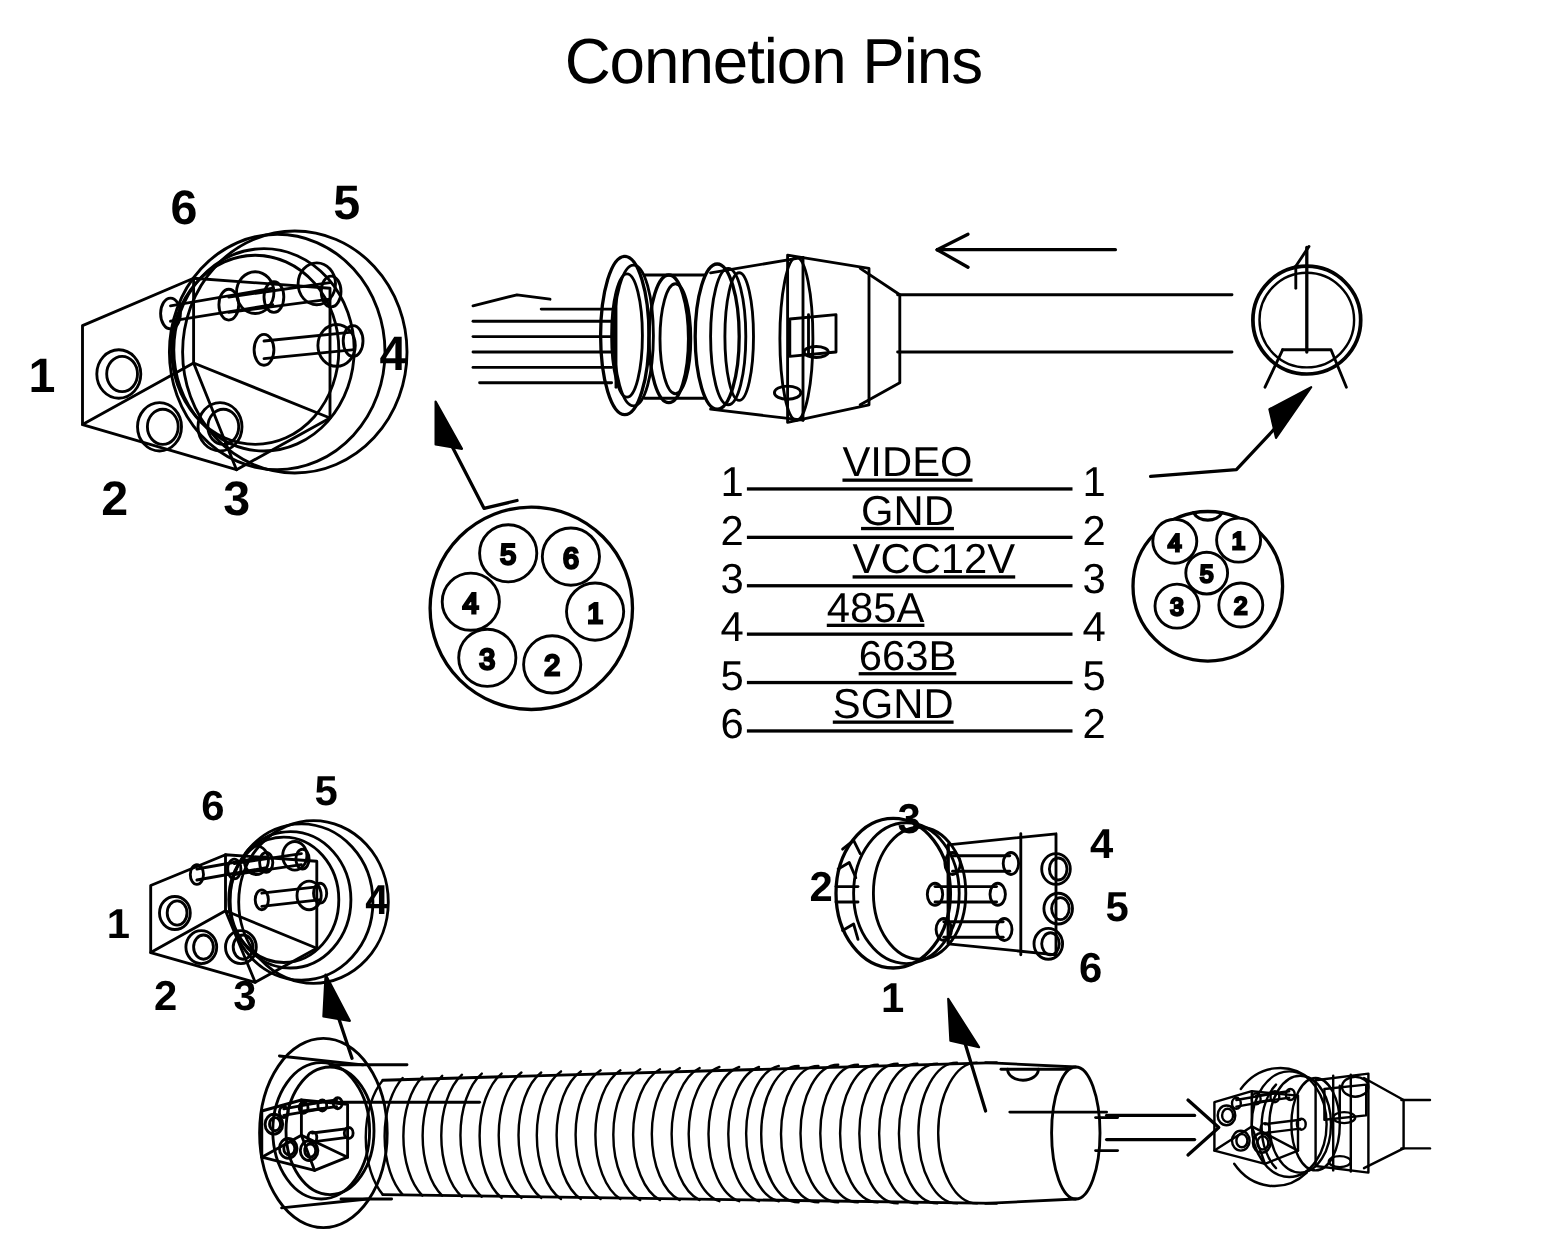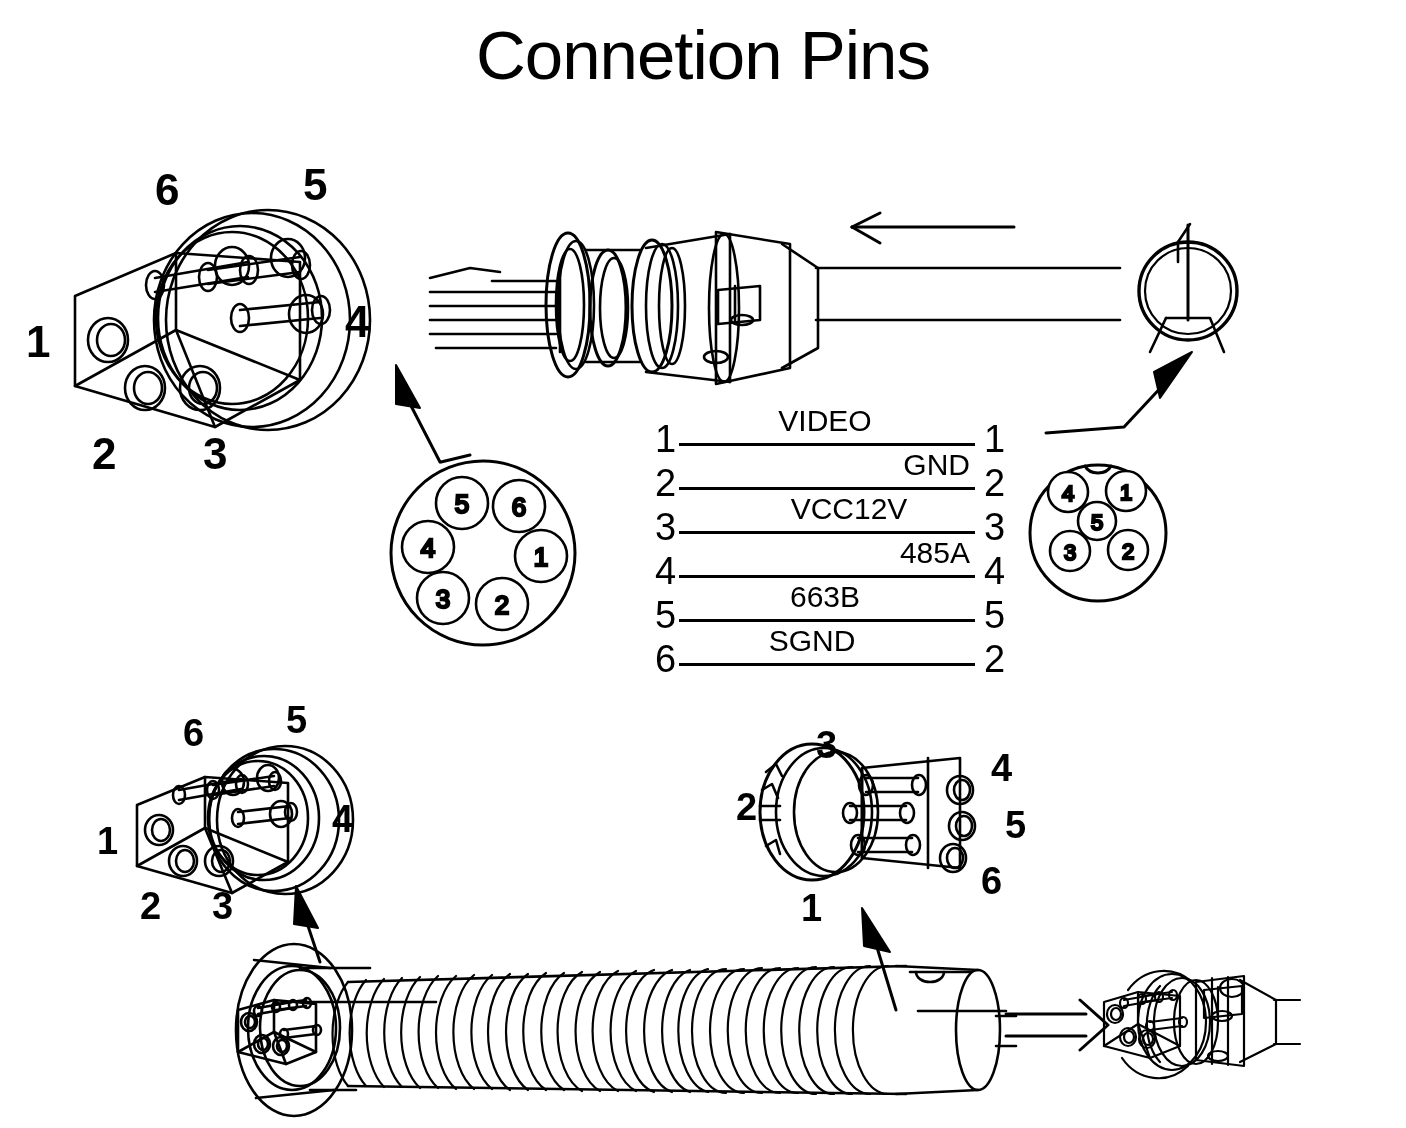--- a/index.html
+++ b/index.html
@@ -20,21 +20,21 @@
     width: 1406px;
     height: 1128px;
     background: #ffffff;
   }
   .title {
     position: absolute;
     left: 0;
     top: 8px;
     width: 1406px;
     text-align: center;
-    font-size: 69px;
+    font-size: 58px;
     line-height: 96px;
     font-weight: 400;
     letter-spacing: -1px;
     font-family: "Liberation Sans", sans-serif;
     white-space: nowrap;
   }
   .num {
     position: absolute;
     font-size: 44px;
     line-height: 44px;
@@ -49,26 +49,27 @@
   .tbl-num {
     position: absolute;
     font-size: 38px;
     line-height: 38px;
     font-weight: 400;
     font-family: "Liberation Sans", sans-serif;
     white-space: nowrap;
   }
   .tbl-sig {
     position: absolute;
-    font-size: 30px;
+    font-size: 38px;
     line-height: 38px;
     font-weight: 400;
     font-family: "Liberation Sans", sans-serif;
     white-space: nowrap;
     text-align: center;
+    text-decoration: underline;
   }
   .tbl-line {
     position: absolute;
     height: 0;
     border-top: 3px solid #000;
   }
   svg {
     position: absolute;
     left: 0;
     top: 0;
@@ -511,31 +512,31 @@
   </svg>
 
   <div>
 
     <div class="tbl-num" style="left:655px;top:420px;">1</div>
     <div class="tbl-sig" style="left:680px;top:402px;width:290px;">VIDEO</div>
     <div class="tbl-num" style="left:984px;top:420px;">1</div>
     <div class="tbl-line" style="left:679px;top:443px;width:296px;"></div>
 
     <div class="tbl-num" style="left:655px;top:464px;">2</div>
-    <div class="tbl-sig" style="left:680px;top:446px;width:290px;text-align:right;">GND</div>
+    <div class="tbl-sig" style="left:680px;top:446px;width:290px;">GND</div>
     <div class="tbl-num" style="left:984px;top:464px;">2</div>
     <div class="tbl-line" style="left:679px;top:487px;width:296px;"></div>
 
     <div class="tbl-num" style="left:655px;top:508px;">3</div>
     <div class="tbl-sig" style="left:704px;top:490px;width:290px;">VCC12V</div>
     <div class="tbl-num" style="left:984px;top:508px;">3</div>
     <div class="tbl-line" style="left:679px;top:531px;width:296px;"></div>
 
     <div class="tbl-num" style="left:655px;top:552px;">4</div>
-    <div class="tbl-sig" style="left:680px;top:534px;width:290px;text-align:right;">485A</div>
+    <div class="tbl-sig" style="left:651px;top:534px;width:290px;">485A</div>
     <div class="tbl-num" style="left:984px;top:552px;">4</div>
     <div class="tbl-line" style="left:679px;top:575px;width:296px;"></div>
 
     <div class="tbl-num" style="left:655px;top:596px;">5</div>
     <div class="tbl-sig" style="left:680px;top:578px;width:290px;">663B</div>
     <div class="tbl-num" style="left:984px;top:596px;">5</div>
     <div class="tbl-line" style="left:679px;top:619px;width:296px;"></div>
 
     <div class="tbl-num" style="left:655px;top:640px;">6</div>
     <div class="tbl-sig" style="left:667px;top:622px;width:290px;">SGND</div>

